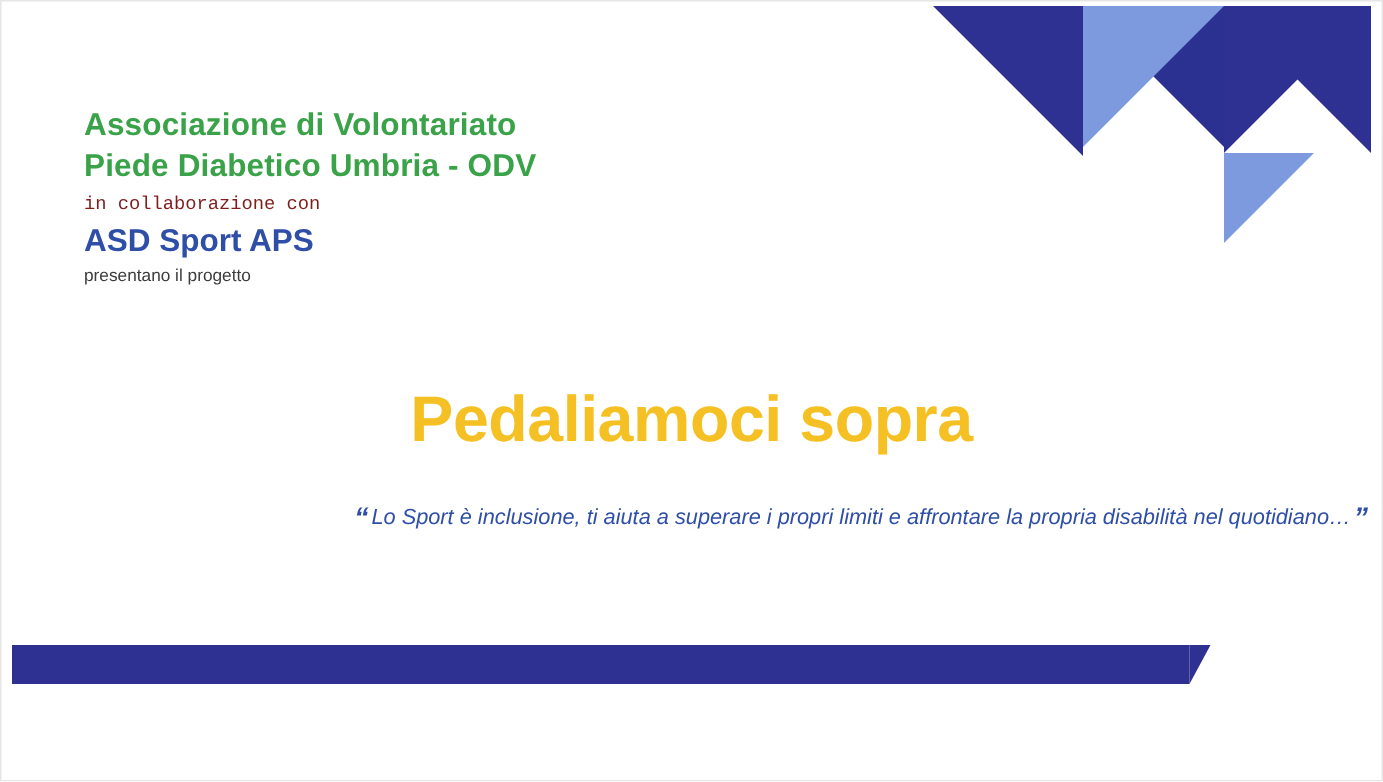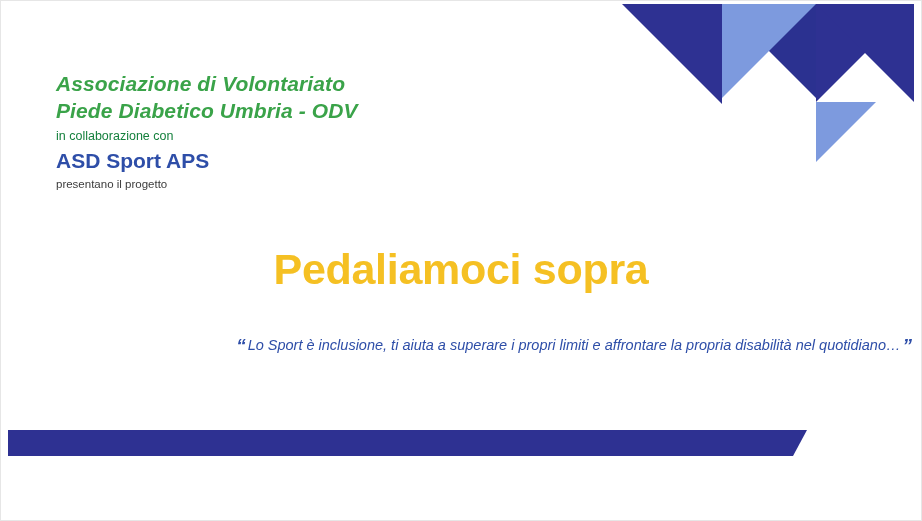--- a/index.html
+++ b/index.html
@@ -104,48 +104,48 @@
     top: 66px;
     width: 520px;
   }
   .org-line {
     color: #3aa349;
     font-weight: bold;
     font-size: 21px;
     line-height: 27px;
     letter-spacing: 0.1px;
     white-space: nowrap;
-    font-style: italic;
   }
   .collab {
-    color: #15803d;
+    color: #7f1d1d;
     font-size: 12.5px;
     line-height: 18px;
     margin-top: 3px;
+    font-family: Liberation Mono, monospace;
   }
   .partner {
     color: #2e4ea8;
     font-weight: bold;
     font-size: 21px;
     line-height: 28px;
     margin-top: 2px;
     white-space: nowrap;
   }
   .present {
     color: #3c3c3c;
     font-size: 11.5px;
     line-height: 16px;
     margin-top: 1px;
   }
 
   
   .title {
     position: absolute;
     left: 0;
-    top: 239px;
+    top: 250px;
     width: 906px;
     text-align: center;
     color: #f5c023;
     font-weight: bold;
     font-size: 43px;
     line-height: 52px;
     letter-spacing: -0.3px;
   }
 
   

